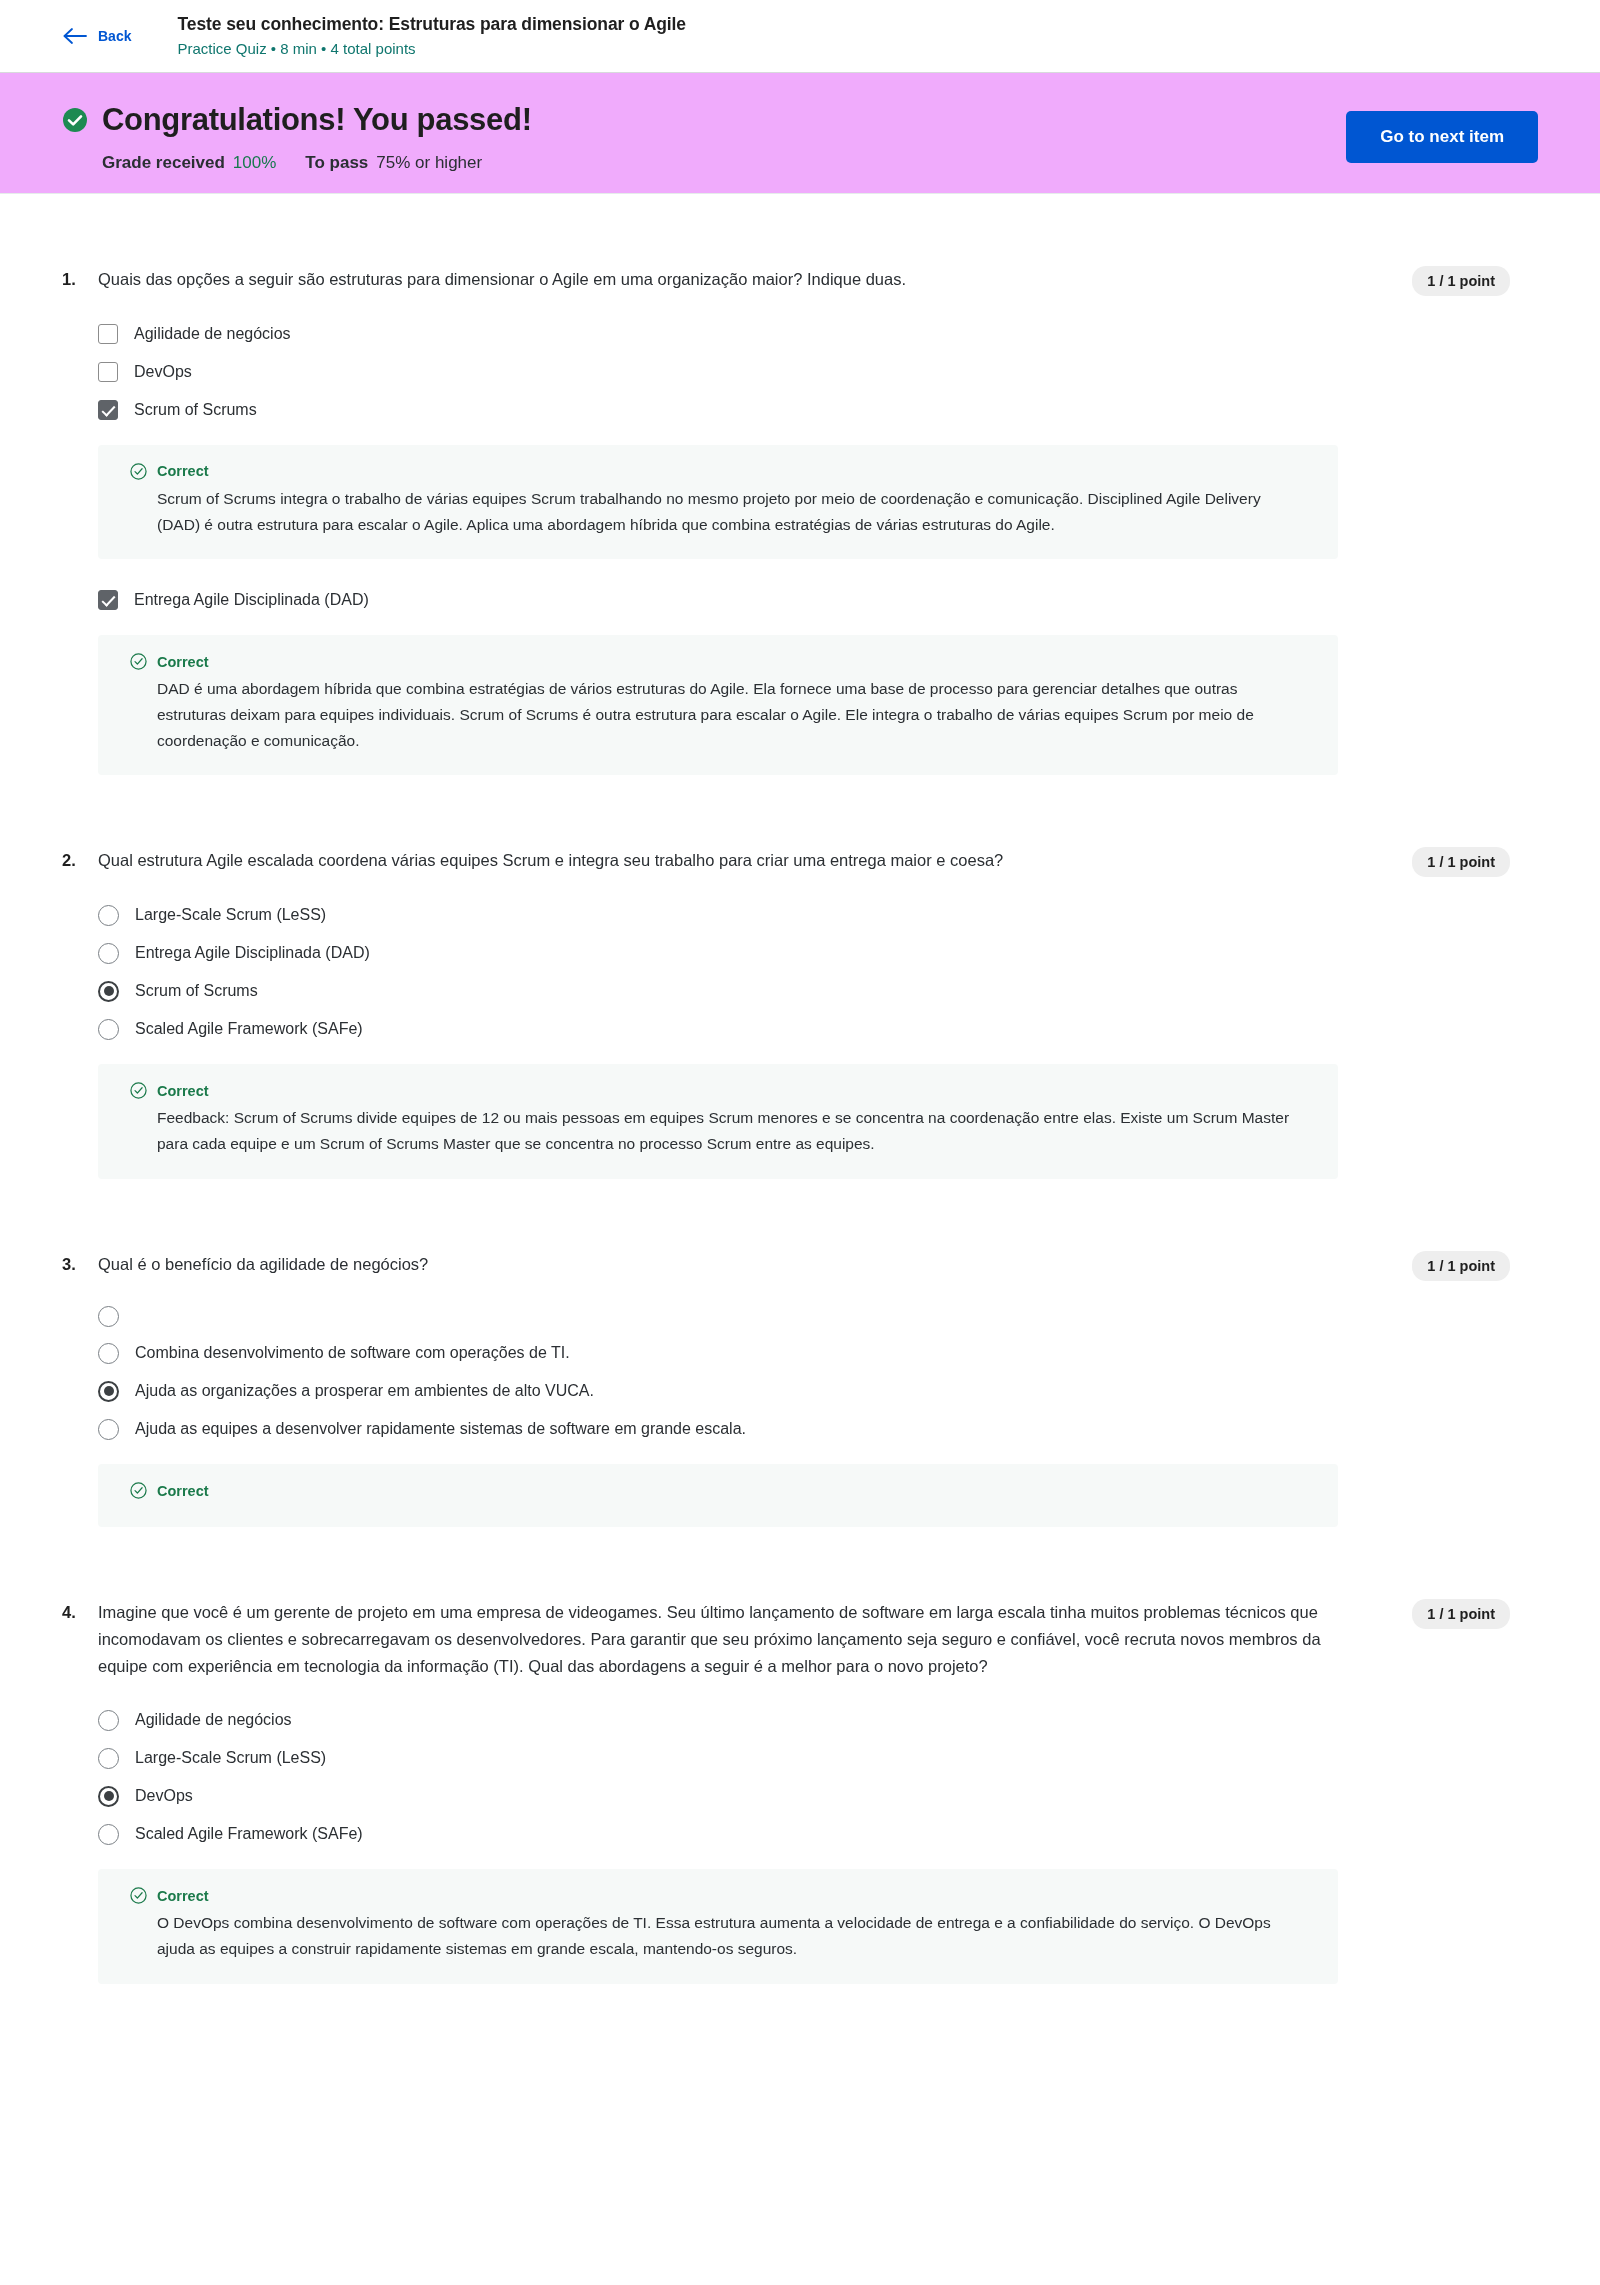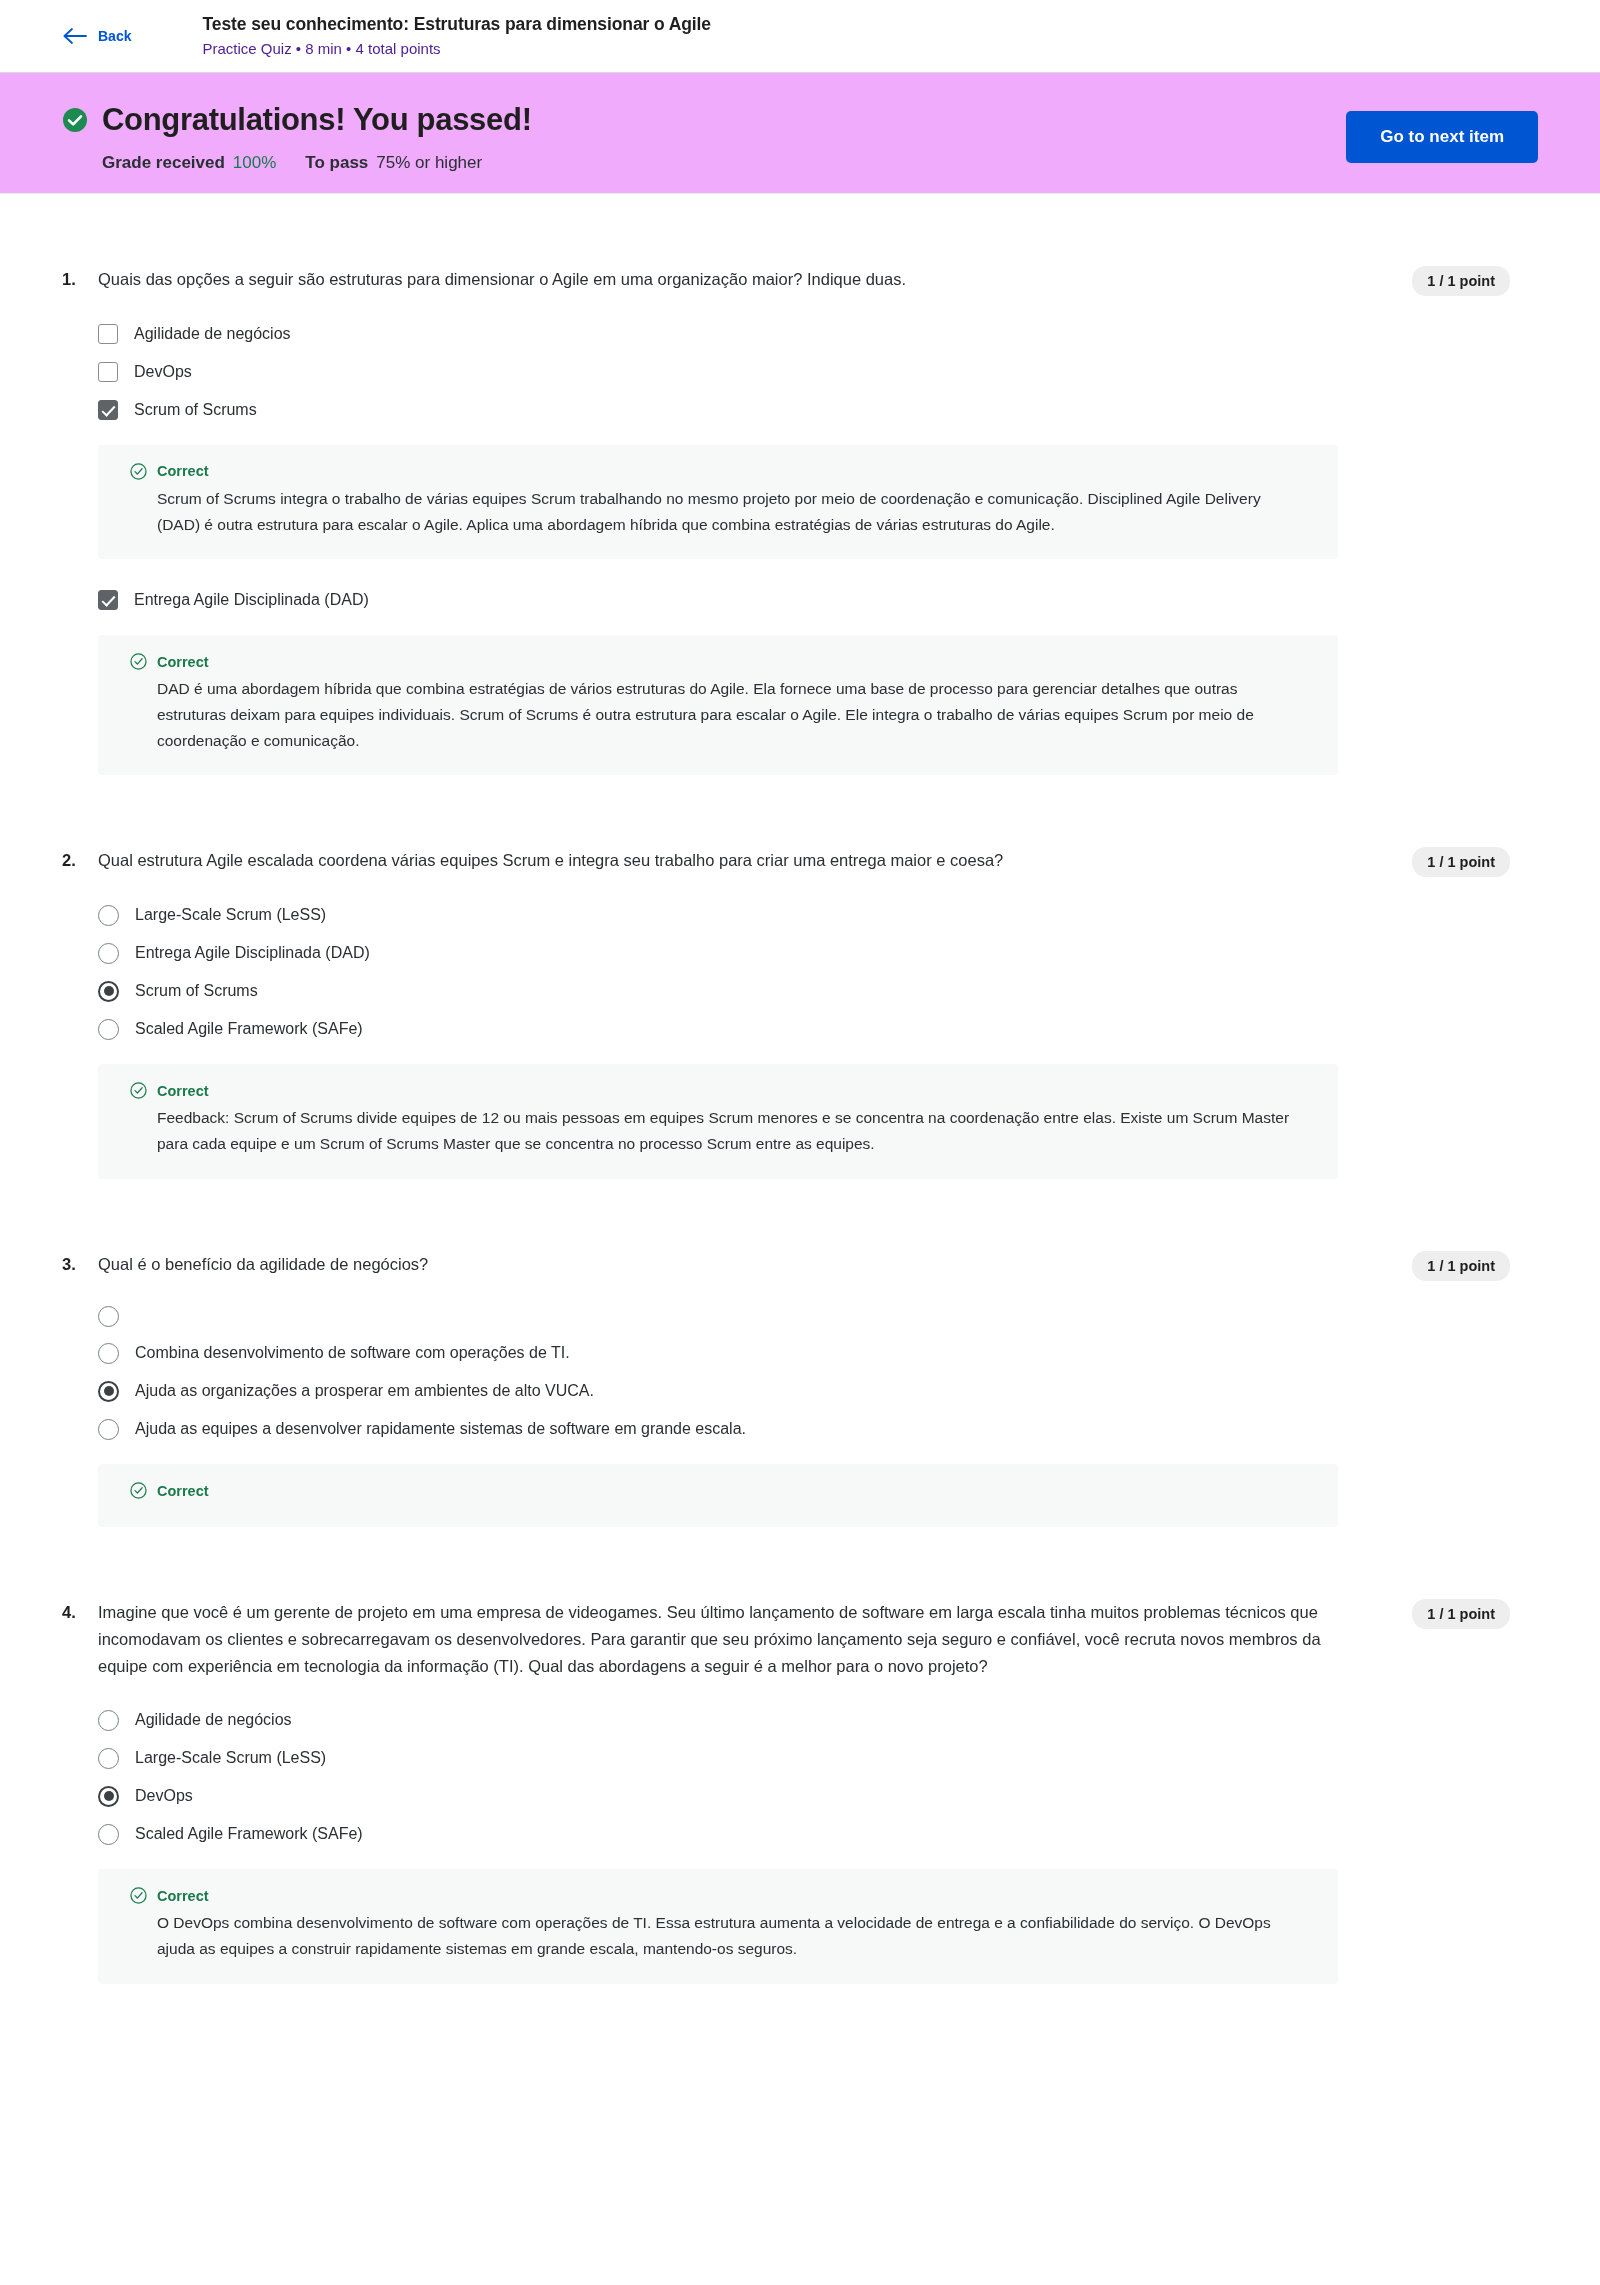--- a/index.html
+++ b/index.html
@@ -25,31 +25,31 @@
     display: flex;
     align-items: center;
     gap: 10px;
     color: #0056d2;
     font-weight: bold;
     font-size: 14px;
     cursor: pointer;
     flex: 0 0 auto;
   }
   .back-arrow { width: 26px; height: 18px; display: block; }
-  .title-block { margin-left: 71px; }
+  .title-block { margin-left: 46px; }
   .quiz-title {
     font-size: 17.5px;
     font-weight: bold;
     color: #1f1f1f;
     letter-spacing: -0.1px;
     line-height: 1.25;
   }
   .quiz-meta {
     font-size: 15px;
-    color: #4c1d95;
+    color: #0f766e;
     margin-top: 4px;
     line-height: 1.25;
   }
 
   
   .banner {
     background: #f0abfc;
     padding: 30px 62px 20px 62px;
     display: flex;
     align-items: flex-start;

